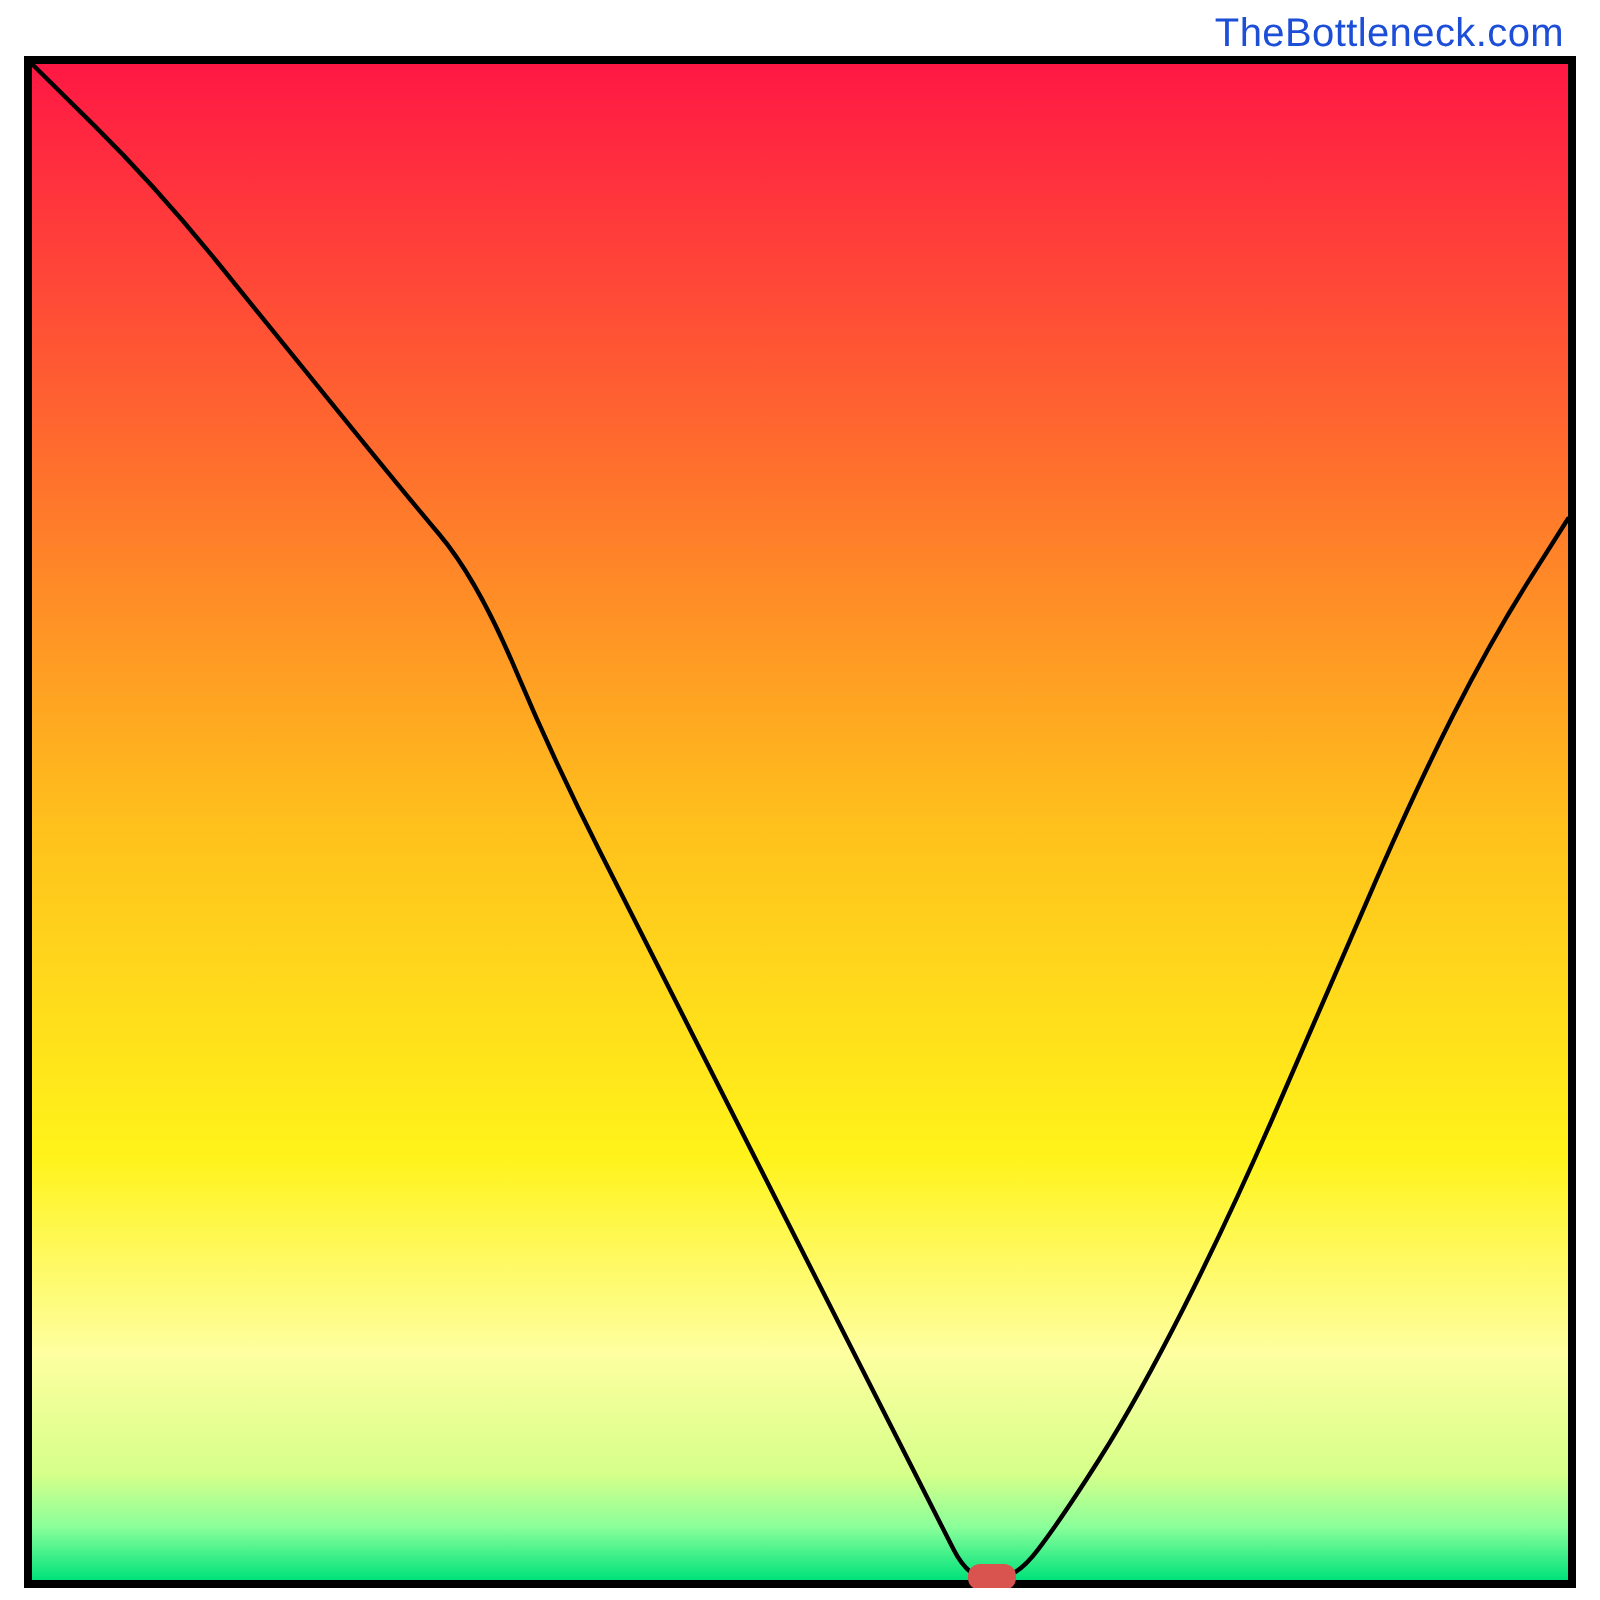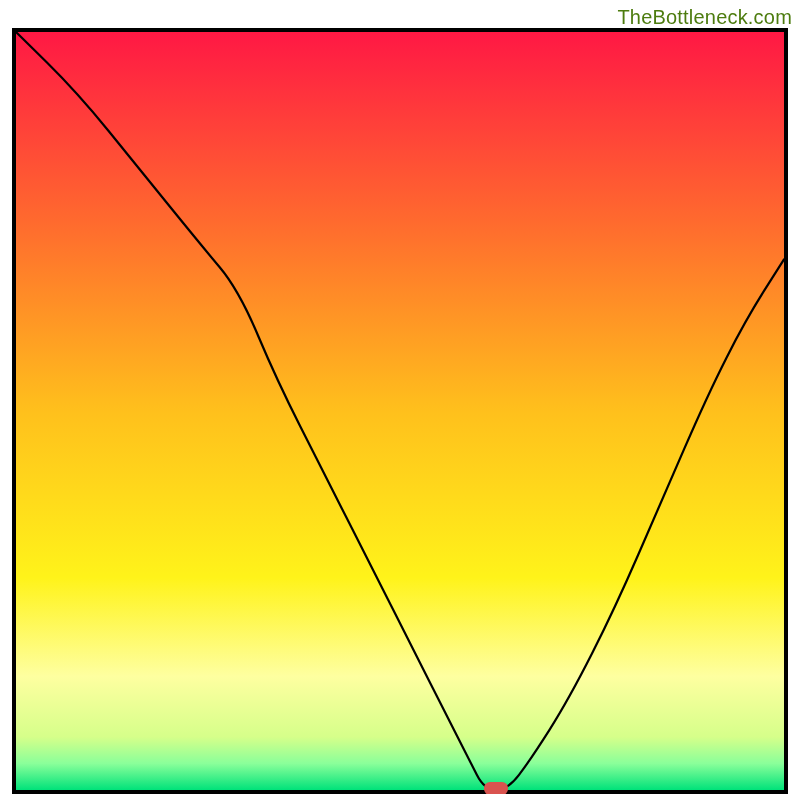--- a/index.html
+++ b/index.html
@@ -12,23 +12,23 @@
     position: relative;
   }
   .container {
     position: relative;
     width: 800px;
     height: 800px;
   }
   .watermark {
     position: absolute;
     top: 6px;
-    right: 8px;
+    right: 18px;
     font-size: 20px;
-    color: #4d7c0f;
+    color: #1d4ed8;
     font-weight: 500;
     z-index: 10;
     letter-spacing: 0.2px;
   }
   svg.chart {
     position: absolute;
     top: 28px;
     left: 12px;
     display: block;
   }

